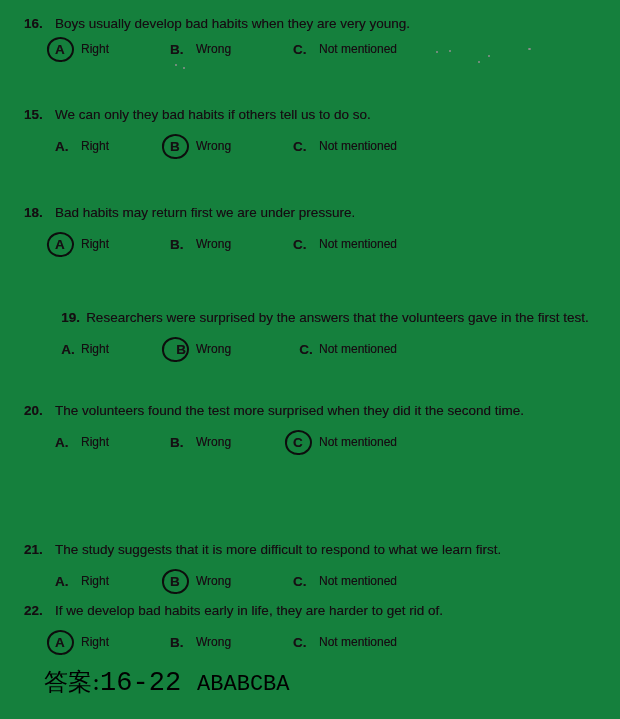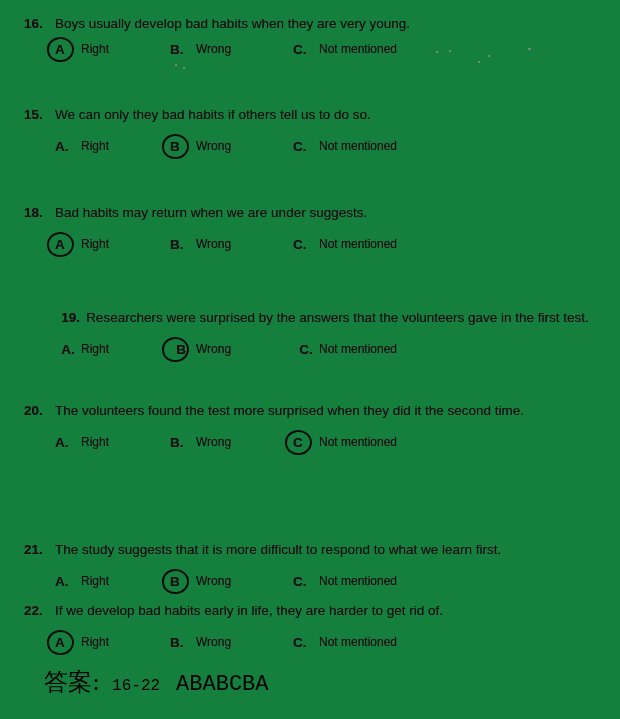--- a/index.html
+++ b/index.html
@@ -74,22 +74,21 @@
     top: 666px;
     color: #000;
     white-space: nowrap;
   }
   .ans-prefix {
     font-family: "DejaVu Serif", "Liberation Serif", serif;
     font-size: 24px;
   }
   .ans-range {
     font-family: "Liberation Mono", monospace;
-    font-size: 16px;
-    margin-left: 12px;
+    font-size: 27px;
   }
   .ans-letters {
     font-family: "Liberation Mono", monospace;
     font-size: 22px;
     margin-left: 16px;
   }
   .speck {
     position: absolute;
     background: #8f8f8f;
     border-radius: 50%;
@@ -136,21 +135,21 @@
         </div>
         <div class="opt opt-2">
           <span class="letter-box"><span class="letter">C</span><span class="dot">.</span></span>
           <span class="opt-label">Not mentioned</span>
         </div>
       </div>
     </div>
 
     <div class="question" style="top: 203px;">
       <div class="qtitle">
-        <span class="qnum">18.</span><span class="qtext">Bad habits may return when we are under suggests.</span>
+        <span class="qnum">18.</span><span class="qtext">Bad habits may return first we are under pressure.</span>
       </div>
       <div class="opts">
         <div class="opt opt-0">
           <span class="letter-box circled"><span class="letter">A</span><span class="dot">.</span></span>
           <span class="opt-label">Right</span>
         </div>
         <div class="opt opt-1">
           <span class="letter-box"><span class="letter">B</span><span class="dot">.</span></span>
           <span class="opt-label">Wrong</span>
         </div>

